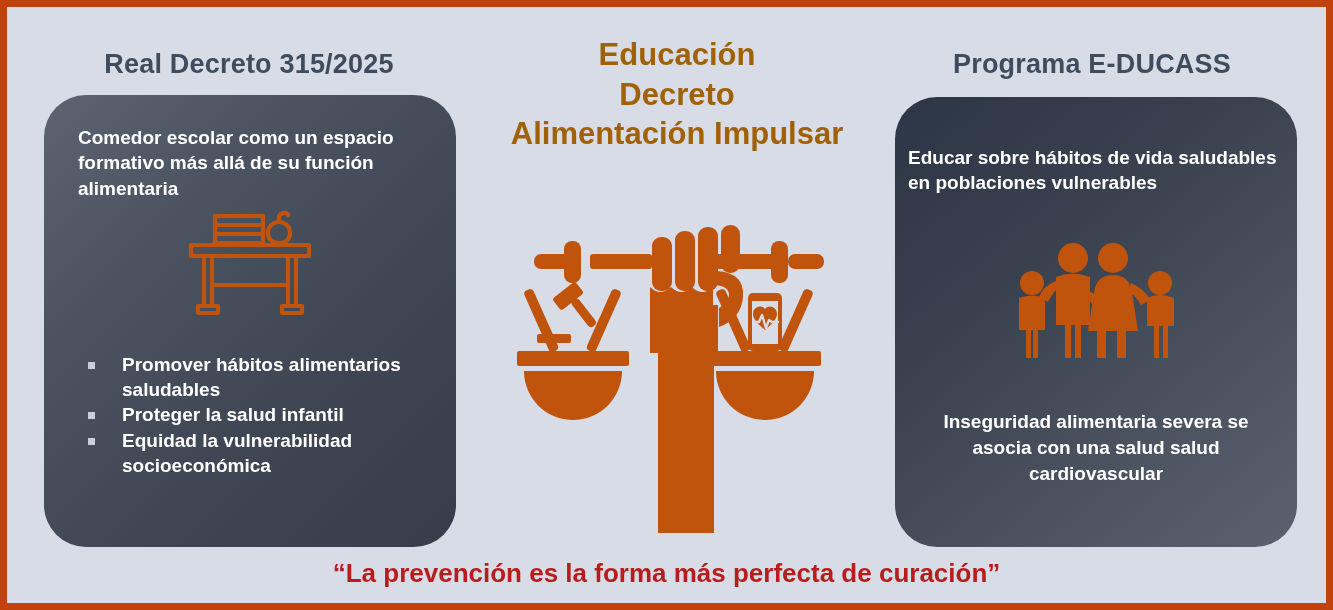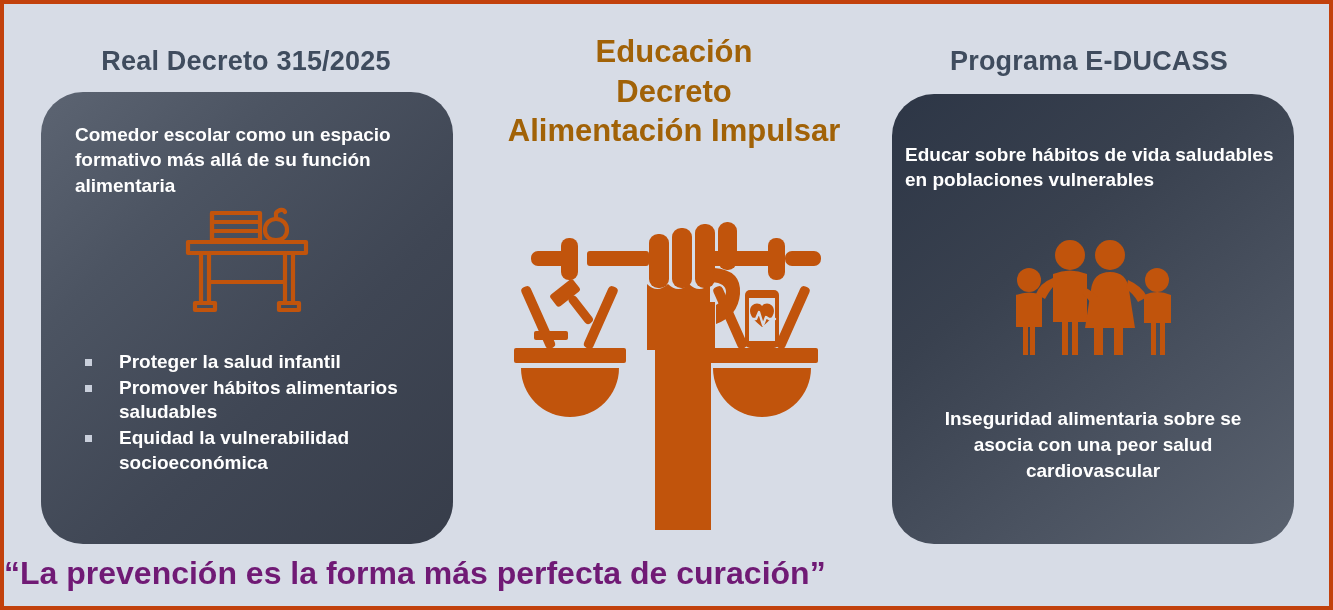--- a/index.html
+++ b/index.html
@@ -10,21 +10,21 @@
   body {
     font-family: "Liberation Sans", sans-serif;
   }
 
   .poster {
     position: relative;
     width: 1333px;
     height: 610px;
     box-sizing: border-box;
     background: #d7dce6;
-    border: 4px solid #c2410c;
+    border: 7px solid #c2410c;
     overflow: hidden;
   }
 
   
   .side-title {
     position: absolute;
     text-align: center;
     color: #3f4c5e;
     font-weight: bold;
     font-size: 27px;
@@ -150,23 +150,24 @@
     width: 330px;
     height: 312px;
   }
 
   
   .quote {
     position: absolute;
     left: 0;
     top: 551px;
     width: 100%;
-    color: #701a75;
-    font-weight: bold;
-    font-size: 32px;
+    text-align: center;
+    color: #b91c1c;
+    font-weight: bold;
+    font-size: 26px;
     white-space: nowrap;
   }
 </style>
 </head>
 <body>
 
 <div class="poster">
 
   <div class="side-title" id="title-left">Real Decreto 315/2025</div>
 
@@ -192,22 +193,22 @@
         <path d="M30 53 L30 103 M106 53 L106 103"></path>
 
         <path d="M30 82 L106 82"></path>
 
         <rect x="16" y="103" width="20" height="7"></rect>
         <rect x="100" y="103" width="20" height="7"></rect>
       </g>
     </svg>
 
     <ul class="bullets">
+      <li>Promover hábitos alimentarios saludables</li>
       <li>Proteger la salud infantil</li>
-      <li>Promover hábitos alimentarios saludables</li>
       <li>Equidad la vulnerabilidad socioeconómica</li>
     </ul>
   </div>
 
   <div class="center-title">
     <div>Educación</div>
     <div>Decreto</div>
     <div>Alimentación Impulsar</div>
   </div>
 
@@ -283,18 +284,18 @@
 
         <path d="M126 48 q14 6 19 17 l-9 5 q-5 -9 -12 -13 Z"></path>
 
         <circle cx="155" cy="48" r="12"></circle>
         <path d="M142 63 q13 -6 27 0 l0 28 l-6 0 l0 32 l-5 0 l0 -32 l-4 0 l0 32 l-5 0 l0 -32 l-7 0 Z"></path>
 
         <path d="M84 56 q8 4 12 10 l-8 4 q-4 -6 -8 -8 Z"></path>
       </g>
     </svg>
 
-    <div class="card-foot" id="foot-right">Inseguridad alimentaria sobre se asocia con una peor salud cardiovascular</div>
+    <div class="card-foot" id="foot-right">Inseguridad alimentaria severa se asocia con una salud salud cardiovascular</div>
   </div>
 
   <div class="quote">“La prevención es la forma más perfecta de curación”</div>
 
 </div>
 
 </body></html>

